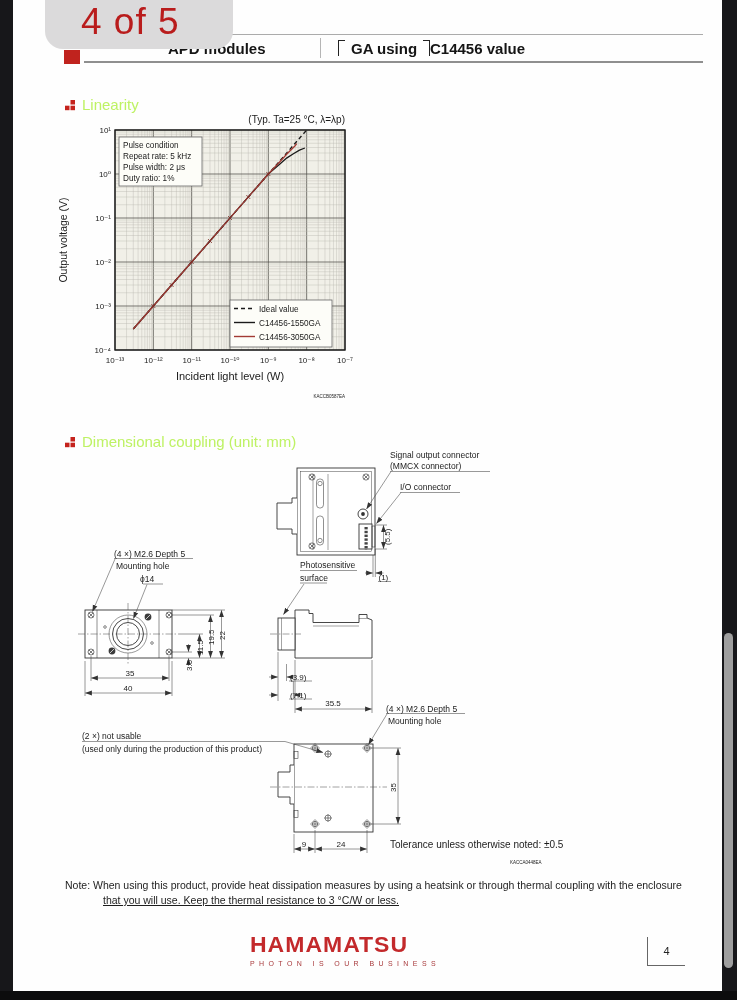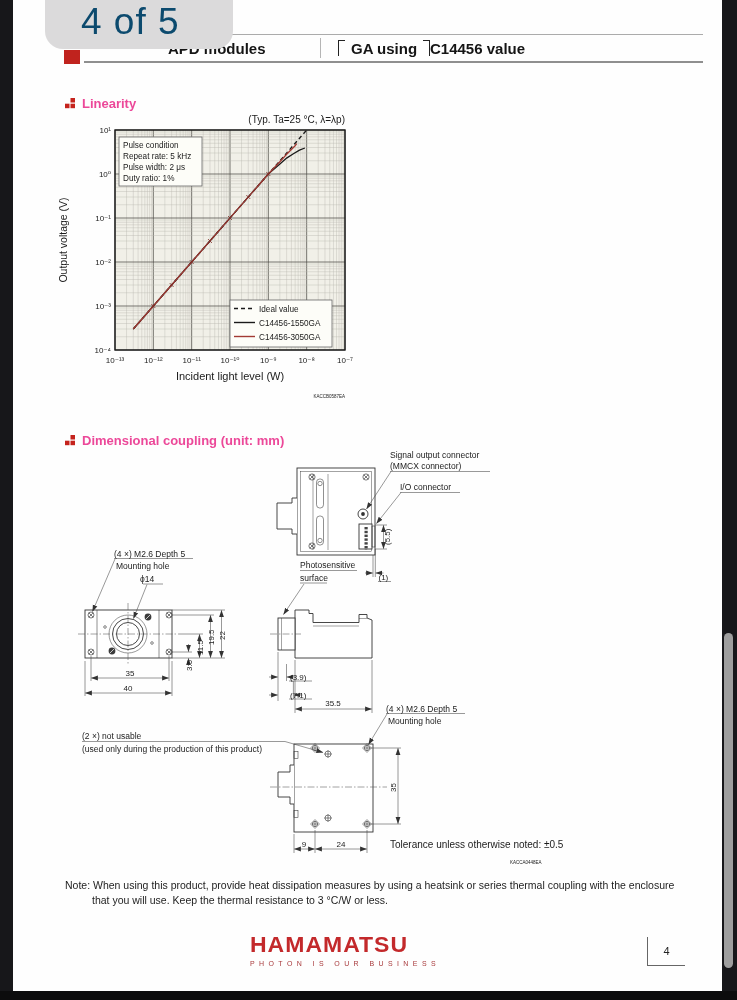--- a/index.html
+++ b/index.html
@@ -9,30 +9,30 @@
     font-family:"Liberation Sans","DejaVu Sans",sans-serif;
     -webkit-font-smoothing:antialiased;
   }
   .abs{position:absolute;}
   .page{left:13px;top:0;width:709px;height:991px;background:#fefefe;}
   .edge-left{left:0;top:0;width:13px;height:1000px;background:#17171a;}
   .edge-right{left:722px;top:0;width:15px;height:1000px;background:#17171a;}
   .edge-bottom{left:0;top:991px;width:737px;height:9px;background:#0c0c0d;}
   .scroll-thumb{left:723.5px;top:633px;width:9px;height:335px;background:#9e9e9e;border-radius:5px;}
   .bubble{left:45px;top:0;width:188px;height:49px;background:#dbdadb;border-radius:0 0 18px 18px;z-index:6;}
-  .bubble span{position:absolute;left:36px;top:1px;font-size:37px;color:#0c4a6e;letter-spacing:1px;}
+  .bubble span{position:absolute;left:36px;top:1px;font-size:37px;color:#b91c1c;letter-spacing:1px;}
   .hdr-line-top{left:70px;top:34px;width:633px;height:1px;background:#ababab;z-index:2;}
   .hdr-line-bot{left:84px;top:61px;width:619px;height:2px;background:#8f8f8f;z-index:2;}
   .hdr-red-sq{left:64px;top:50px;width:16px;height:14px;background:#c0231e;z-index:3;}
   .hdr-text{font-size:15px;font-weight:bold;color:#151515;z-index:1;white-space:nowrap;}
   .hdr-sep{left:320px;top:38px;width:1px;height:20px;background:#b5b5b5;z-index:2;}
   .brk{display:inline-block;width:6px;height:15px;vertical-align:-2px;}
   .brk-l{border-left:1.7px solid #222;border-top:1.7px solid #222;margin-right:6px;}
   .brk-r{border-right:1.7px solid #222;border-top:1.7px solid #222;margin-left:6px;}
-  .sec-head{font-size:13px;font-weight:bold;color:#ec4899;z-index:2;white-space:nowrap;}
+  .sec-head{font-size:15px;font-weight:normal;color:#bef264;z-index:2;white-space:nowrap;}
   .sec-head svg{margin-right:6px;vertical-align:-1px;}
   .note{left:65px;width:630px;font-size:10.5px;color:#1d1d1d;white-space:nowrap;z-index:2;}
   .footer-logo{left:250px;top:932px;width:212px;text-align:left;z-index:2;}
   .footer-logo .wordmark{font-size:23px;font-weight:bold;letter-spacing:1px;color:#c3292b;transform:scaleY(0.92);display:inline-block;}
   .footer-logo .tagline{font-size:7px;letter-spacing:4.4px;color:#a83a3c;margin-top:1px;}
   .pagenum{left:647px;top:937px;width:37px;height:28px;border-left:1px solid #666;border-bottom:1px solid #666;z-index:2;
            display:flex;align-items:center;justify-content:center;font-size:11px;color:#222;}
   svg text{fill:#1b1b1b;}
   .dimtxt{font-size:8px;}
   .lbltxt{font-size:8.5px;}
@@ -467,22 +467,22 @@
     <line x1="327" y1="264" x2="308.5" y2="294.5" marker-end="url(#ar)"></line>
   </g>
   <text class="lbltxt" x="22" y="289">(2 ×) not usable</text>
   <text class="lbltxt" x="22" y="301.5">(used only during the production of this product)</text>
   <text class="lbltxt" x="326" y="261.5">(4 ×) M2.6 Depth 5</text>
   <text class="lbltxt" x="328" y="273.5">Mounting hole</text>
   <text x="330" y="398" font-size="10">Tolerance unless otherwise noted: ±0.5</text>
   <text x="450" y="414" font-size="4.5" fill="#444">KACCA0448EA</text>
 </svg>
 
-<div class="abs note" style="top:879px;">Note: When using this product, provide heat dissipation measures by using a heatsink or series thermal coupling with the enclosure</div>
-<div class="abs note" style="top:894px;left:92px;">that you will use. Keep the thermal resistance to 3 °C/W or less.</div>
+<div class="abs note" style="top:879px;">Note: When using this product, provide heat dissipation measures by using a heatsink or through thermal coupling with the enclosure</div>
+<div class="abs note" style="top:894px;left:103px;text-decoration:underline;">that you will use. Keep the thermal resistance to 3 °C/W or less.</div>
 
 <div class="abs footer-logo">
   <div class="wordmark">HAMAMATSU</div>
   <div class="tagline">PHOTON IS OUR BUSINESS</div>
 </div>
 <div class="abs pagenum">
   <span>4</span>
 </div>
 
 </body></html>

